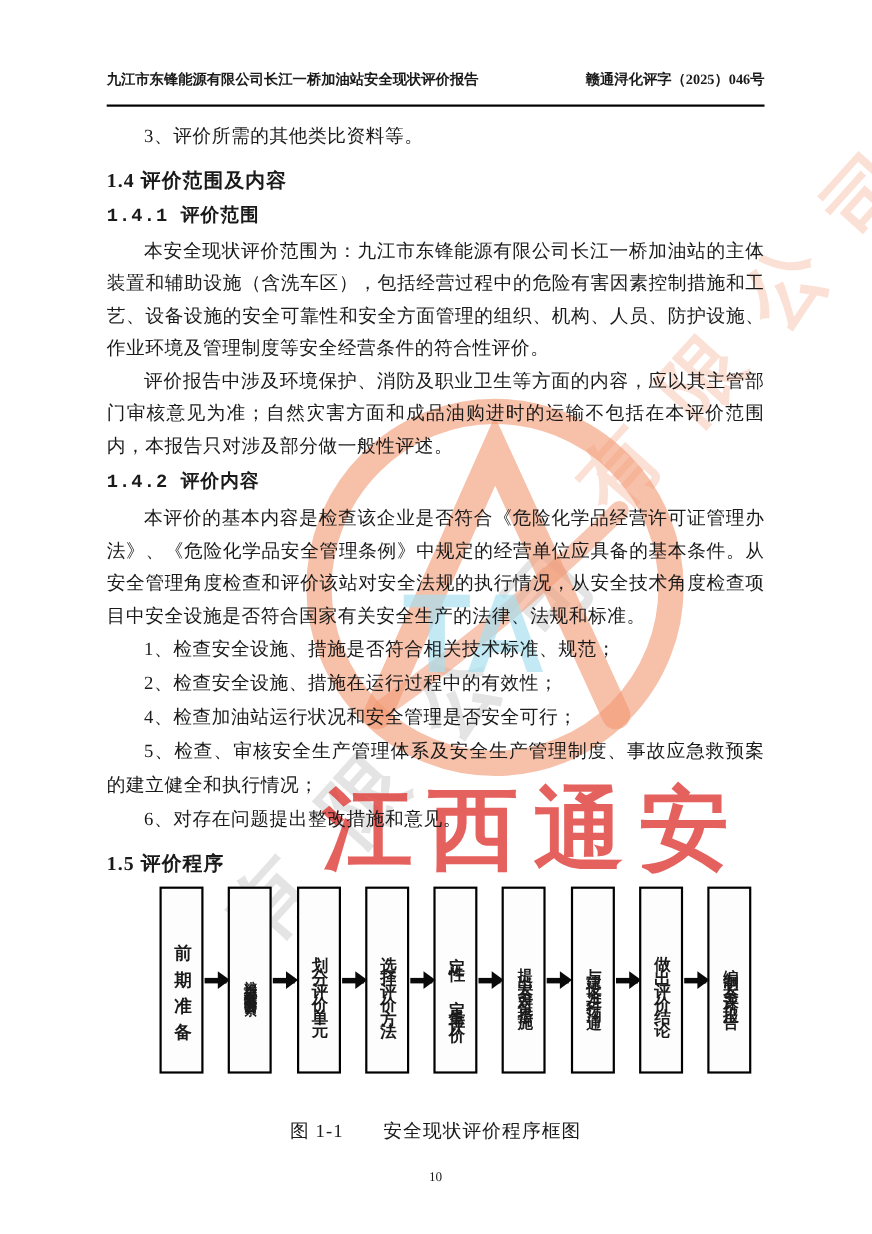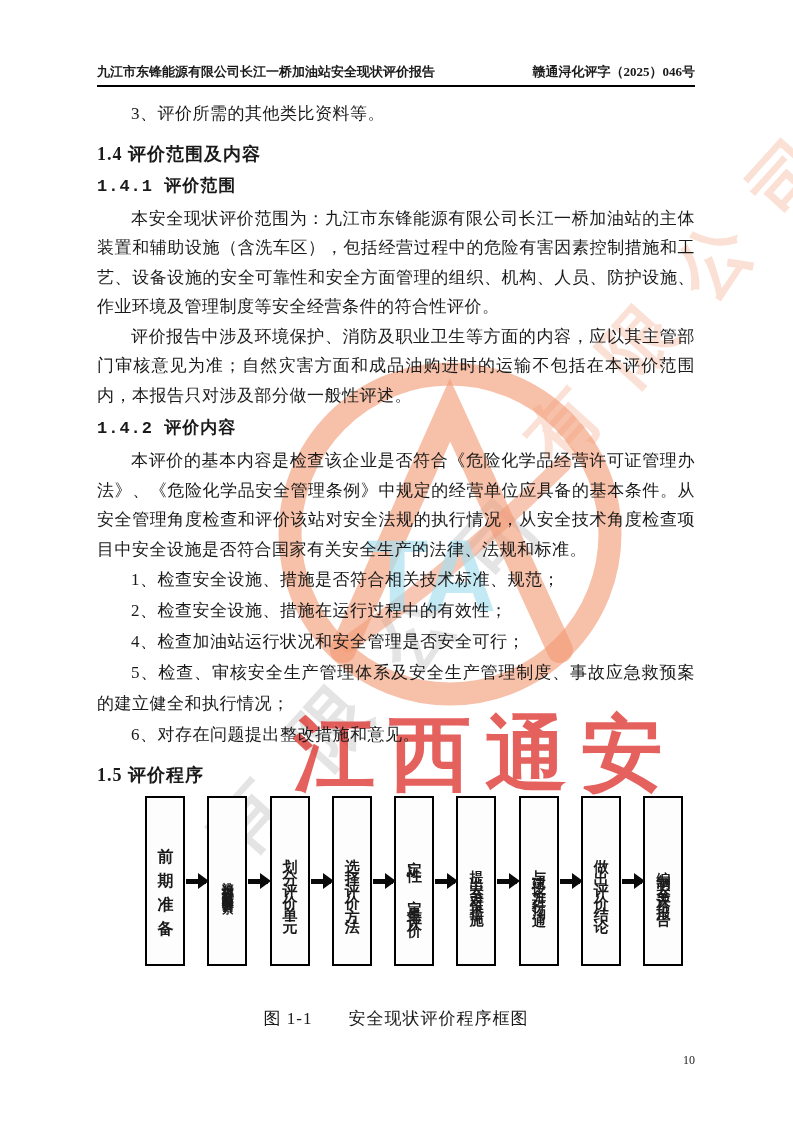--- a/index.html
+++ b/index.html
@@ -43,21 +43,21 @@
     position:absolute; left:470px; top:250px; width:420px;
     transform:rotate(-48deg); transform-origin:center;
     font-size:72px; font-weight:bold;
     color:rgba(242,160,124,0.32);
     letter-spacing:40px; white-space:nowrap;
   }
   
   .content { position:relative; z-index:1; padding:63px 98px 0 97px; }
   .hdr {
     display:flex; justify-content:space-between; align-items:flex-end;
-    border-bottom:2px solid #000; padding-bottom:4px;
+    border-bottom:2px solid #000; padding-bottom:14px;
     font-size:13px; font-weight:bold; white-space:nowrap;
   }
   .body-text { margin-top:12px; }
   p.para {
     font-size:17px; line-height:29.5px; letter-spacing:0.5px;
     text-align:justify; text-indent:2em;
   }
   p.listline { font-size:17px; line-height:31px; letter-spacing:0.5px; text-align:justify; text-indent:2em; }
   h2.sec {
     font-size:18px; font-weight:bold; letter-spacing:1px;
@@ -87,21 +87,21 @@
   .fc-arrow { width:20px; height:5px; background:#0a0a0a; position:relative; flex:none; }
   .fc-arrow::after {
     content:""; position:absolute; right:-3px; top:-6px;
     border-top:8px solid transparent; border-bottom:8px solid transparent;
     border-left:11px solid #0a0a0a;
   }
   .caption {
     text-align:center; font-size:17px; font-weight:normal;
     letter-spacing:1px; margin-top:40px;
   }
-  .pageno { text-align:right; font-size:12px; margin-top:23px; }
+  .pageno { text-align:center; font-size:12px; margin-top:23px; }
 </style>
 </head>
 <body>
 
 <div class="page">
 
   <div class="wm-layer">
     <div class="wm-diag-gray">有限公司</div>
     <div class="wm-diag-salmon">有限公司</div>
     <svg class="wm-ring" width="364" height="364" viewBox="0 0 364 364">

